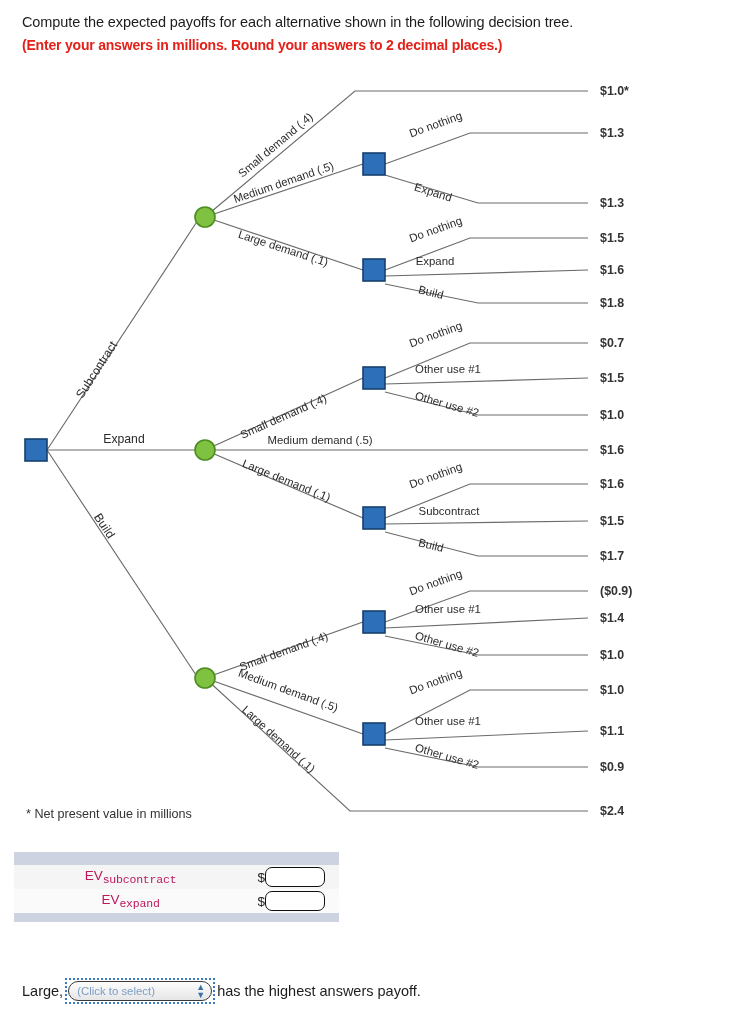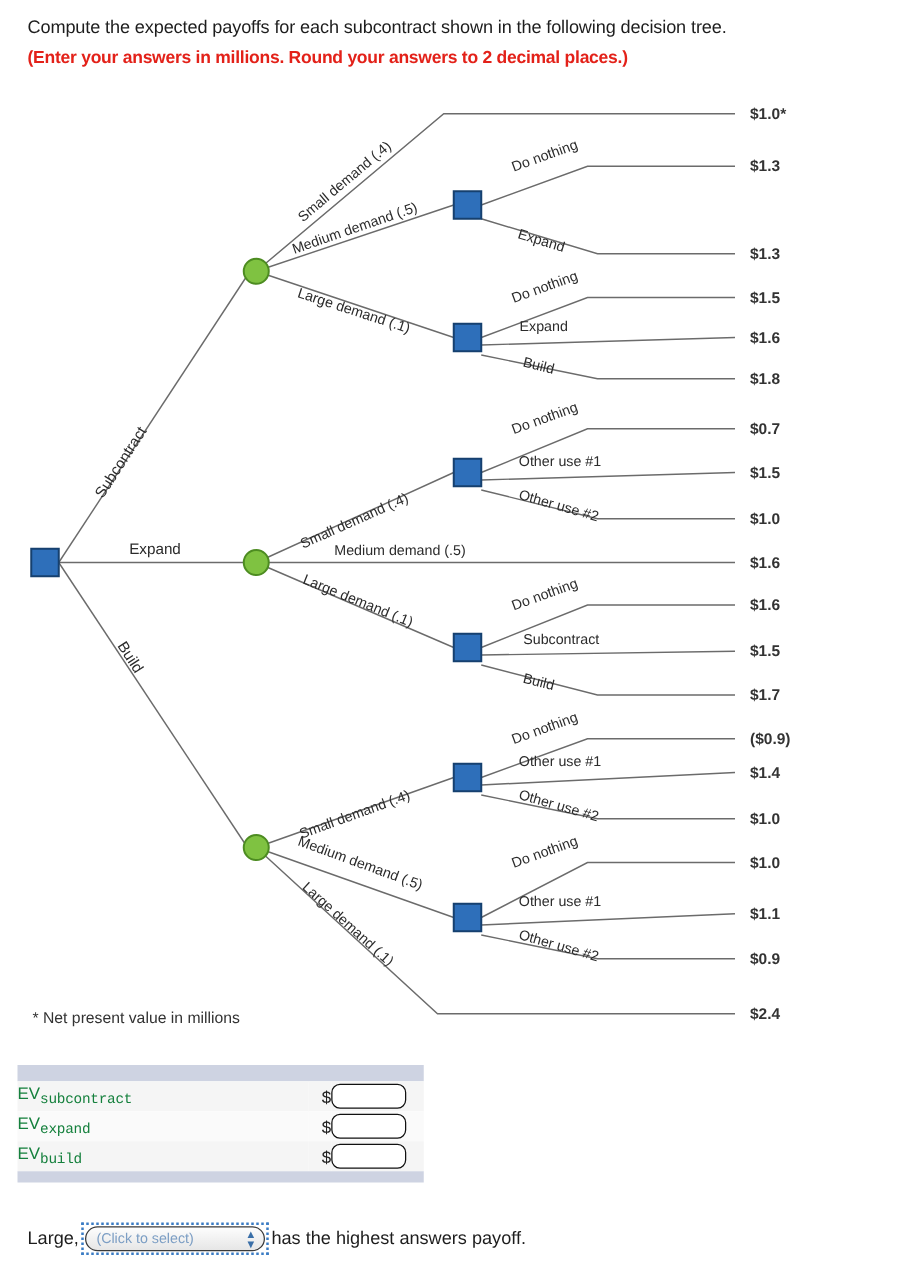--- a/index.html
+++ b/index.html
@@ -57,22 +57,22 @@
     font-size: 13px;
   }
   #answer-table tr.hdr td { height: 13px; background: #ced3e2; }
   #answer-table tr.ftr td { height: 9px; background: #ced3e2; }
   #answer-table tr.data td {
     background: #f5f5f5; height: 24px; padding: 0;
     vertical-align: middle;
   }
   #answer-table tr.data.alt td { background: #fafafa; }
   .ev-label {
-    padding-left: 18px; font-size: 13.5px; color: #15803d;
-    font-family: "Liberation Sans", sans-serif; white-space: nowrap;
+    padding-left: 18px; font-size: 13.5px; color: #be185d;
+    font-family: "Liberation Sans", sans-serif; white-space: nowrap; text-align: center;
   }
   .ev-label sub {
     font-family: "Liberation Mono", monospace;
     font-size: 11.5px; vertical-align: -0.30em; letter-spacing: -0.2px;
   }
   .dollar { width: 18px; text-align: right; font-size: 13.5px; color: #222; }
   .ansbox-cell { padding-left: 8px; width: 74px; }
   .ansbox {
     width: 60px; height: 20px;
     border: 1.4px solid #111; border-radius: 7px;
@@ -102,21 +102,21 @@
   }
   .sel-arrows {
     font-size: 9px; color: #3a6fa8; line-height: 8px; text-align: center;
   }
   .thus-text { white-space: nowrap; }
 </style>
 </head>
 <body>
 
 <div id="prompt-block">
-  <div class="prompt-line1">Compute the expected payoffs for each subcontract shown in the following decision tree.</div>
+  <div class="prompt-line1">Compute the expected payoffs for each alternative shown in the following decision tree.</div>
   <div class="prompt-line2">(Enter your answers in millions. Round your answers to 2 decimal places.)</div>
 </div>
 
 <div id="tree-wrap">
 <svg id="tree-svg" width="739" height="770" viewBox="0 0 739 770" xmlns="http://www.w3.org/2000/svg">
 
   <g>
     <path class="branch-line" d="M 47 388 L 200 155"></path>
     <path class="branch-line" d="M 47 388 L 198 388"></path>
     <path class="branch-line" d="M 47 388 L 198 616"></path>
@@ -265,29 +265,20 @@
     <tr class="data alt">
       <td class="ev-label">
         <span>EV</span><sub>expand</sub>
       </td>
       <td class="dollar">$</td>
       <td class="ansbox-cell">
         <div class="ansbox"></div>
       </td>
     </tr>
 
-    <tr class="data">
-      <td class="ev-label">
-        <span>EV</span><sub>build</sub>
-      </td>
-      <td class="dollar">$</td>
-      <td class="ansbox-cell">
-        <div class="ansbox"></div>
-      </td>
-    </tr>
 
     <tr class="ftr">
         <td colspan="3"></td>
       </tr>
   </tbody>
 </table>
 
 <div id="conclusion">
   <span class="thus-text">Large,</span>
   <span class="sel-wrap">

